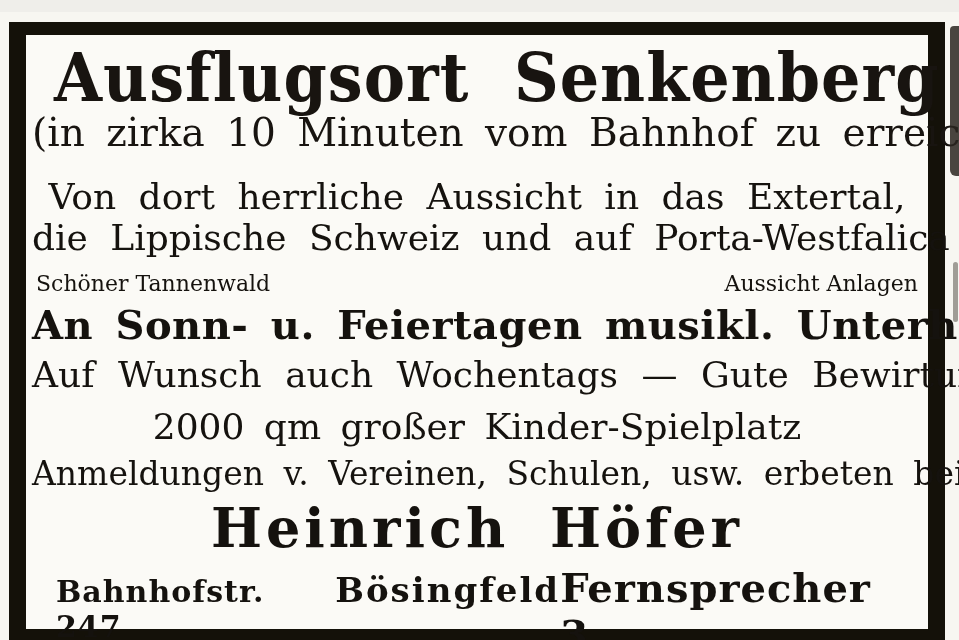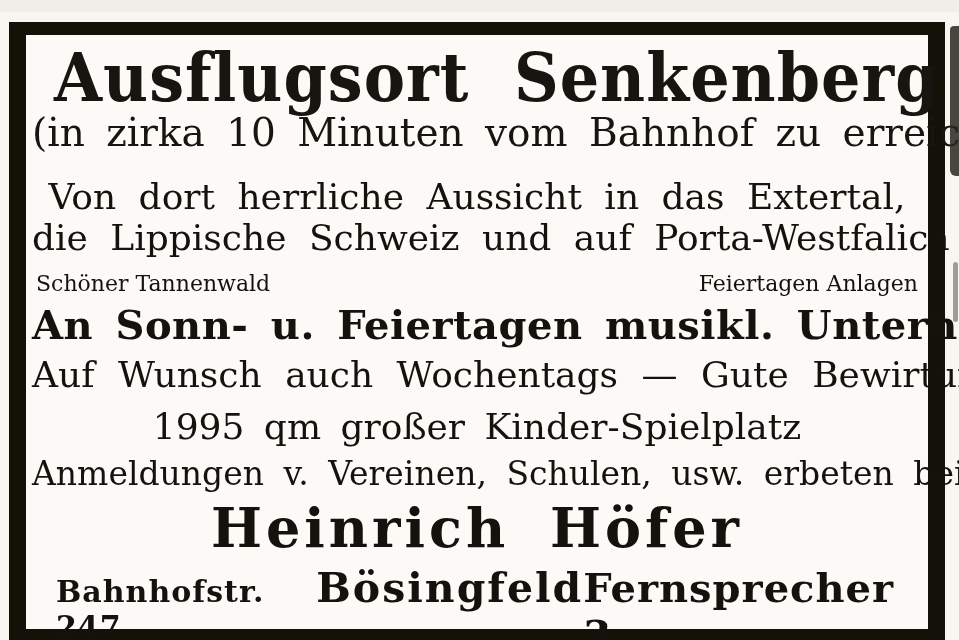--- a/index.html
+++ b/index.html
@@ -86,21 +86,21 @@
     font-size:54px;font-weight:bold;line-height:1.0;
     text-align:center;letter-spacing:4px;word-spacing:18px;
     margin-top:8px;
     font-family:"DejaVu Serif","Liberation Serif",serif;
   }
   .bottom-row{
     display:flex;align-items:baseline;justify-content:space-between;
     padding:0 22px 0 24px;margin-top:9px;
   }
   .address{font-size:30px;font-weight:bold;letter-spacing:1px;word-spacing:14px;}
-  .town{font-size:41px;font-weight:bold;letter-spacing:2px;}
+  .town{font-size:34px;font-weight:bold;letter-spacing:2px;}
   .phone{font-size:40px;font-weight:bold;letter-spacing:1px;word-spacing:10px;}
   
   .smudge-right-top{
     position:absolute;right:0;top:14px;width:9px;height:150px;
     background:#2a2620;border-radius:4px 0 0 6px;opacity:.85;
   }
   .smudge-right-mid{
     position:absolute;right:1px;top:250px;width:5px;height:60px;
     background:#4a443c;border-radius:3px;opacity:.5;
   }
@@ -126,28 +126,28 @@
 
     <div class="subtitle ink">(in zirka 10 Minuten vom Bahnhof zu erreichen)</div>
 
     <div class="view-block">
       <div class="view-line">Von dort herrliche Aussicht in das Extertal,</div>
       <div class="view-line">die Lippische Schweiz und auf Porta-Westfalica</div>
     </div>
 
     <div class="features-row">
       <div>Schöner Tannenwald</div>
-      <div>Feiertagen Anlagen</div>
+      <div>Aussicht Anlagen</div>
     </div>
 
     <div class="music-line">An Sonn- u. Feiertagen musikl. Unterhaltung</div>
 
     <div class="weekday-line">Auf Wunsch auch Wochentags — Gute Bewirtung</div>
 
-    <div class="playground-line">1995 qm großer Kinder-Spielplatz</div>
+    <div class="playground-line">2000 qm großer Kinder-Spielplatz</div>
 
     <div class="registration-line">Anmeldungen v. Vereinen, Schulen, usw. erbeten bei:</div>
 
     <div class="proprietor">Heinrich Höfer</div>
 
     <div class="bottom-row">
       <div class="address">Bahnhofstr. 247</div>
       <div class="town">Bösingfeld</div>
       <div class="phone">Fernsprecher 3</div>
     </div>

